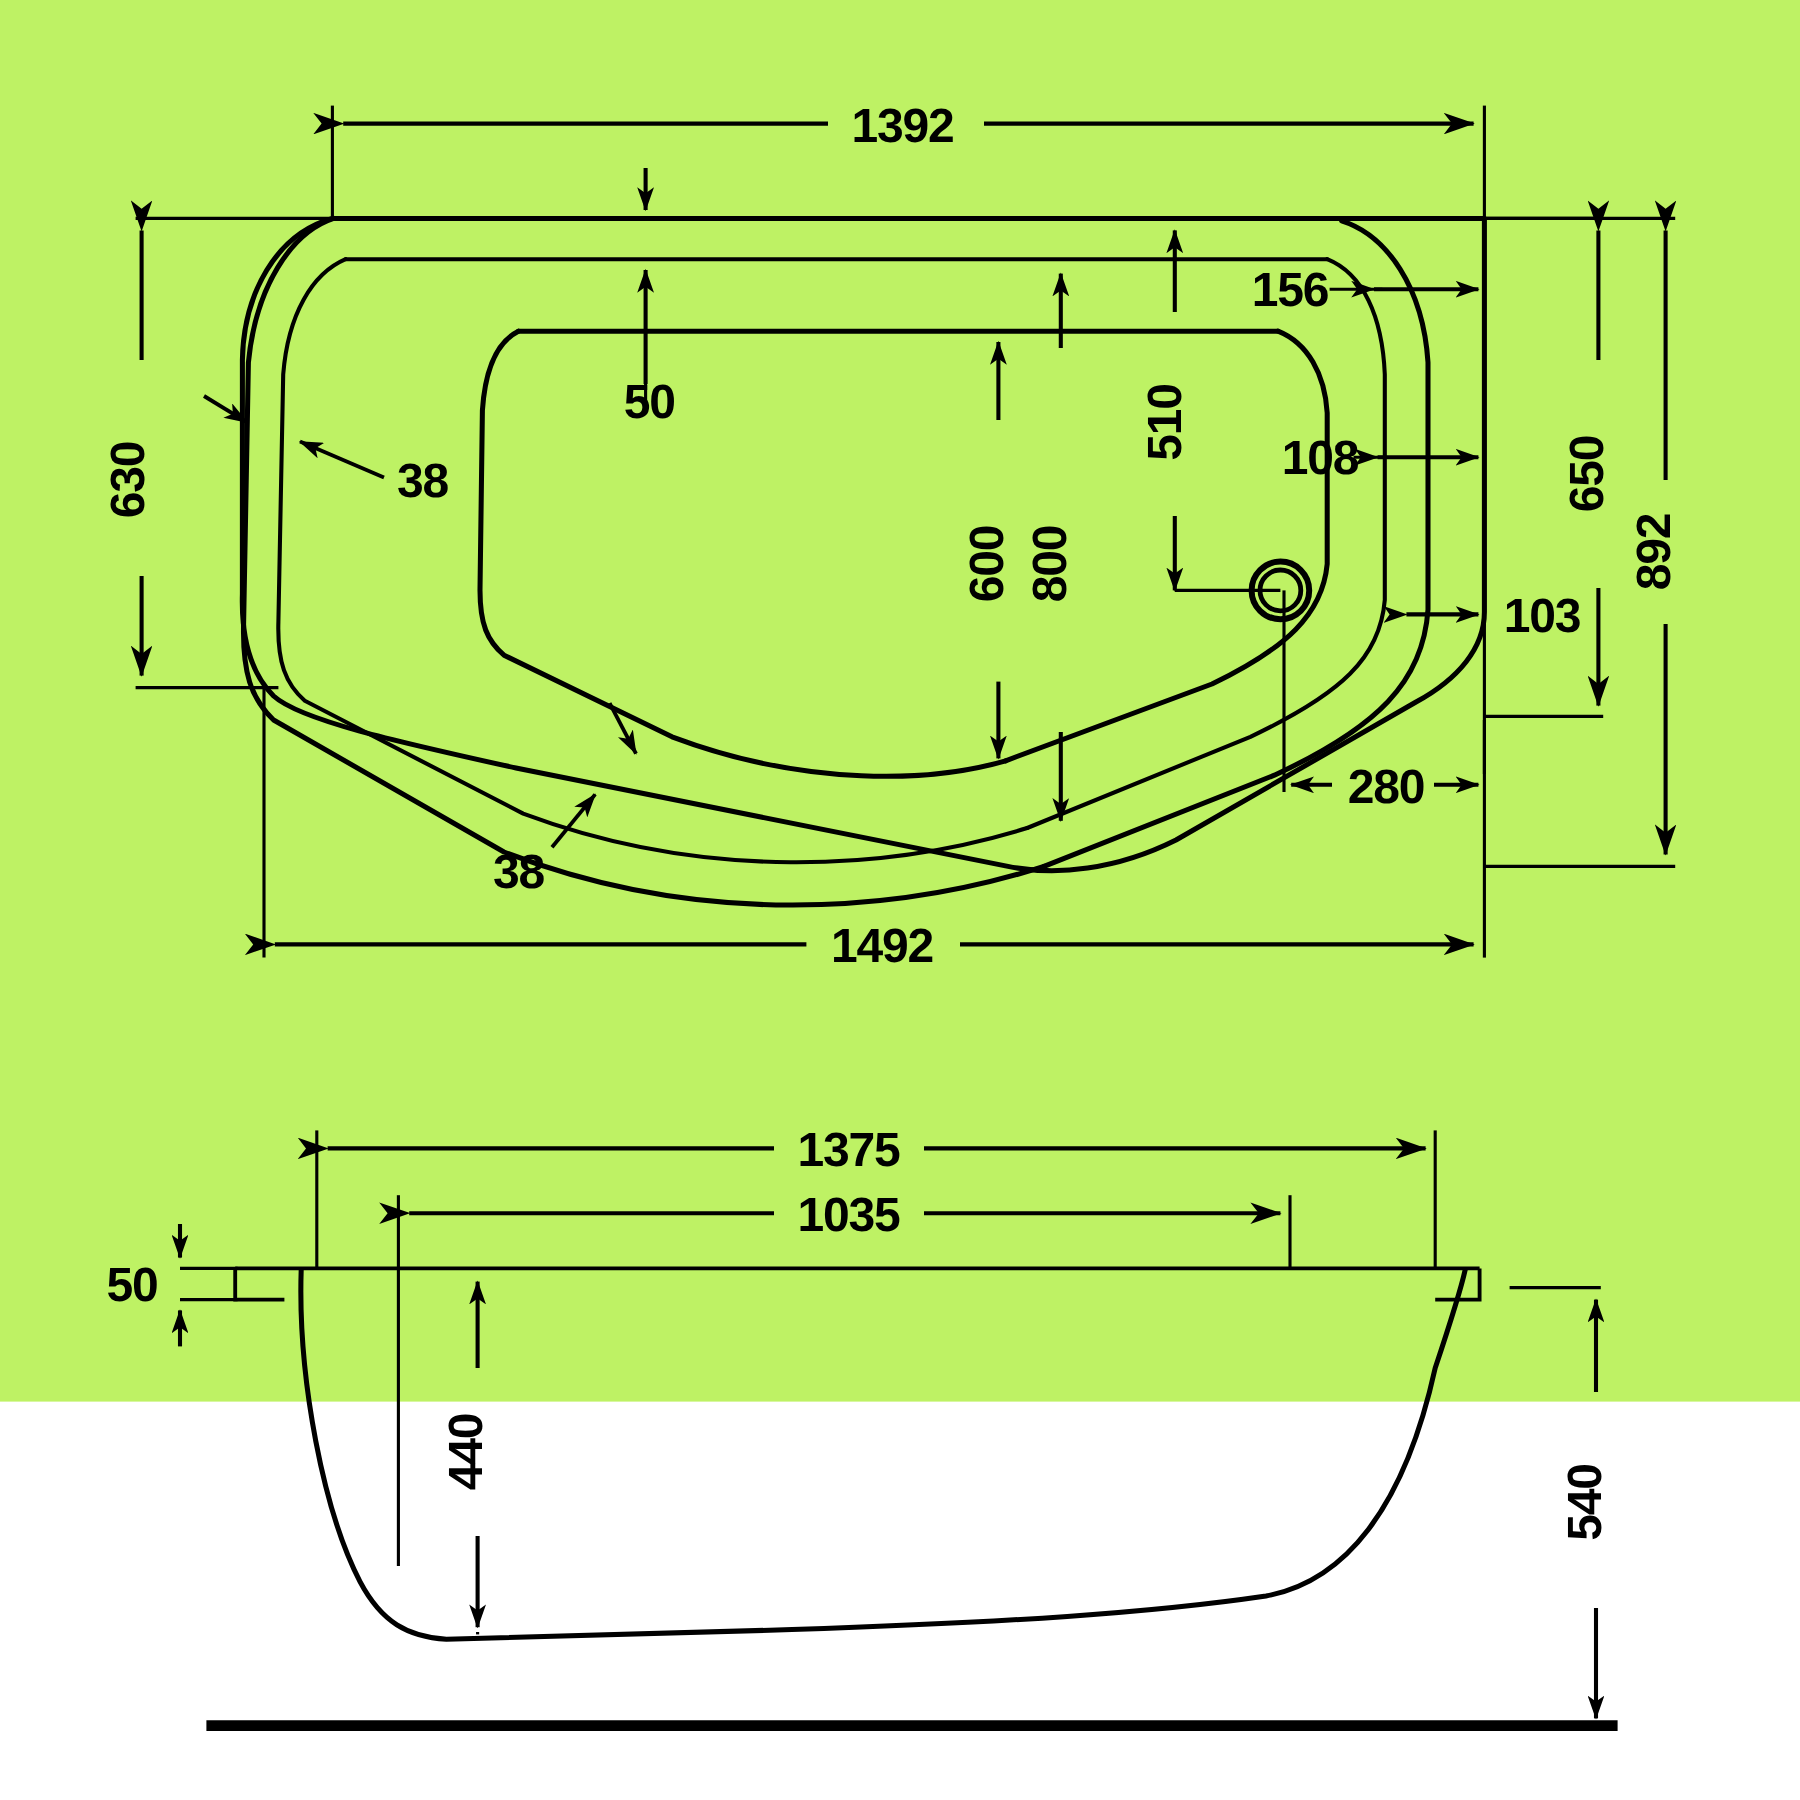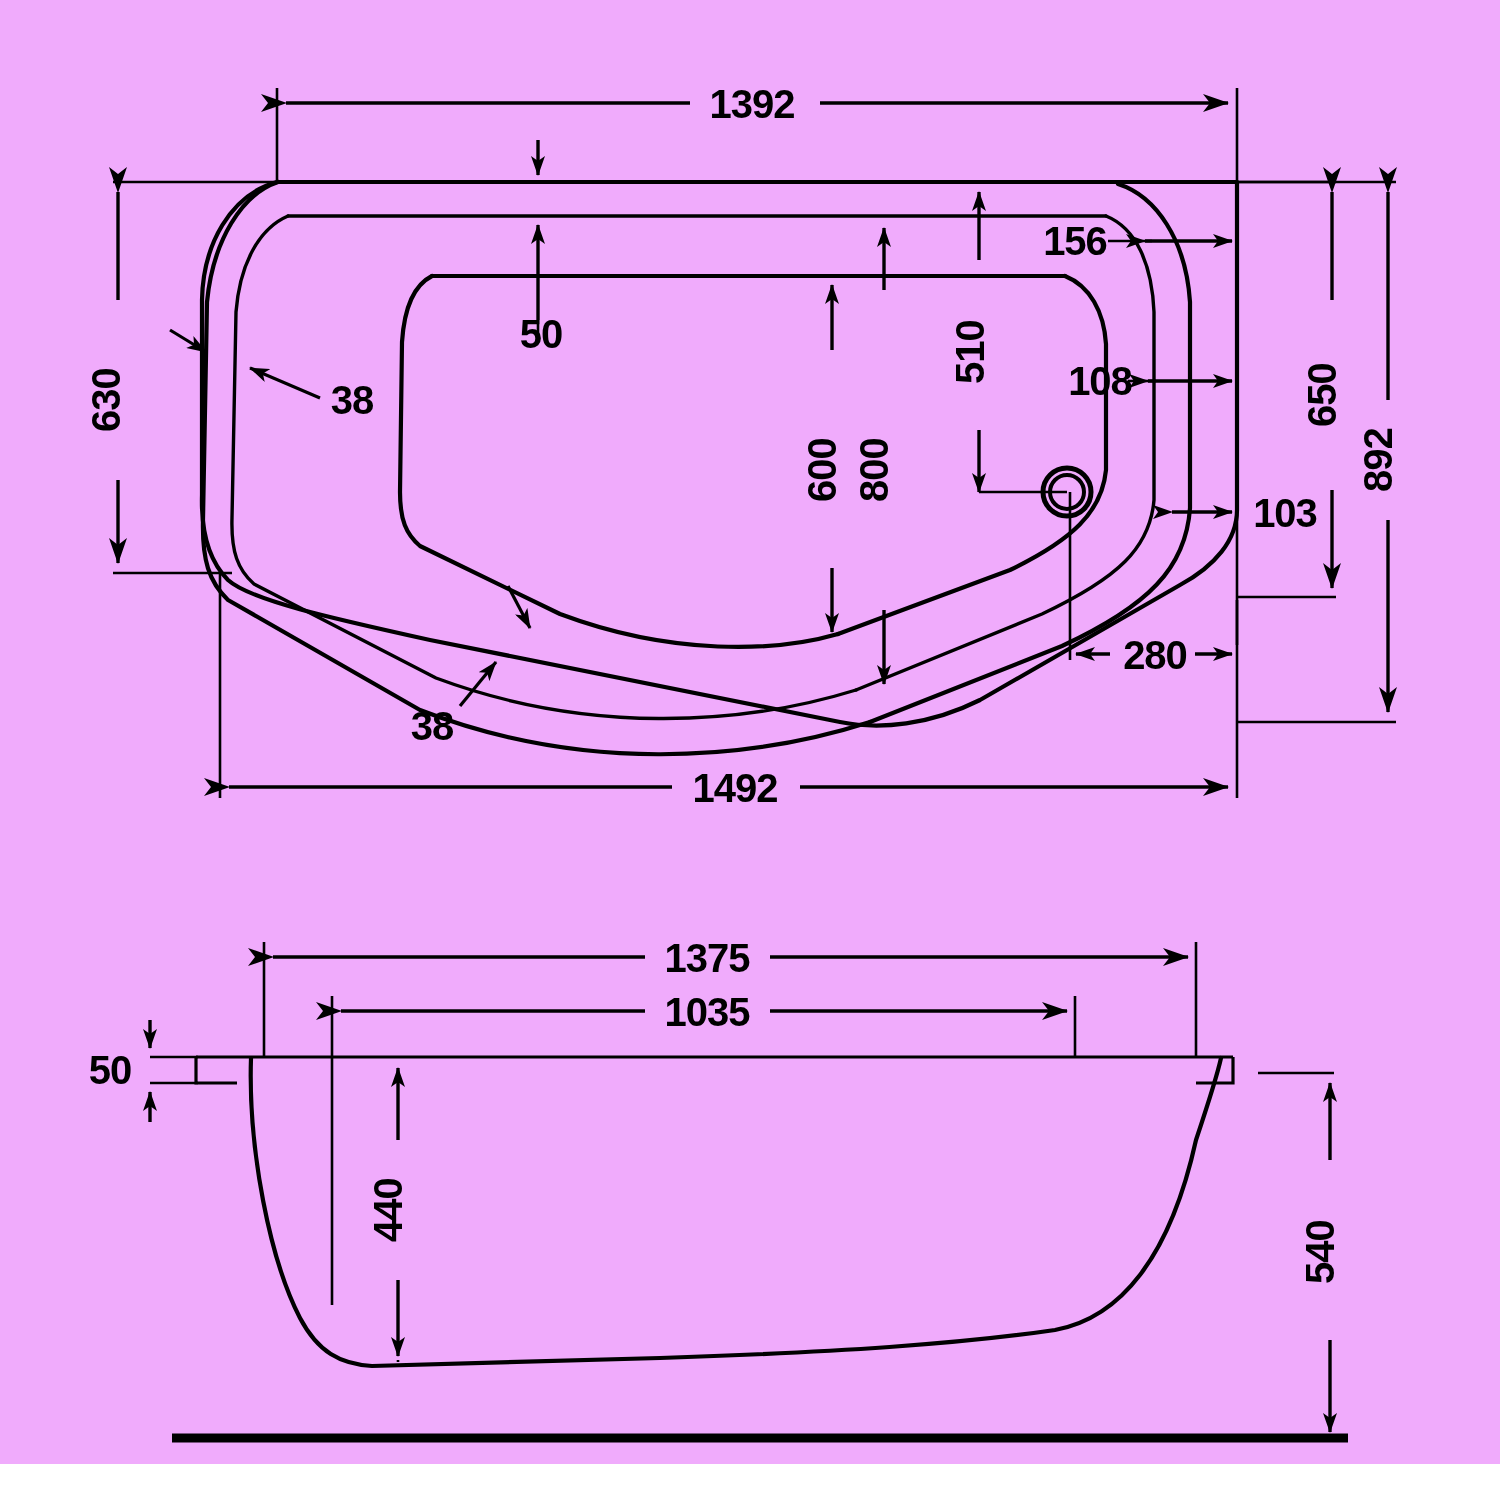--- a/index.html
+++ b/index.html
@@ -9,22 +9,22 @@
   }
   body {
     width: 1500px;
     height: 1500px;
     font-family: "Liberation Sans", sans-serif;
     overflow: hidden;
   }
   #drawing-root {
     position: relative;
     width: 1500px;
-    height: 1464px;
-    background: #f0abfc;
+    height: 1168px;
+    background: #bef264;
   }
   svg.sheet {
     display: block;
     width: 1500px;
     height: 1500px;
   }
   .dim-text {
     font-family: "Liberation Sans", sans-serif;
     font-weight: bold;
     font-size: 40px;

